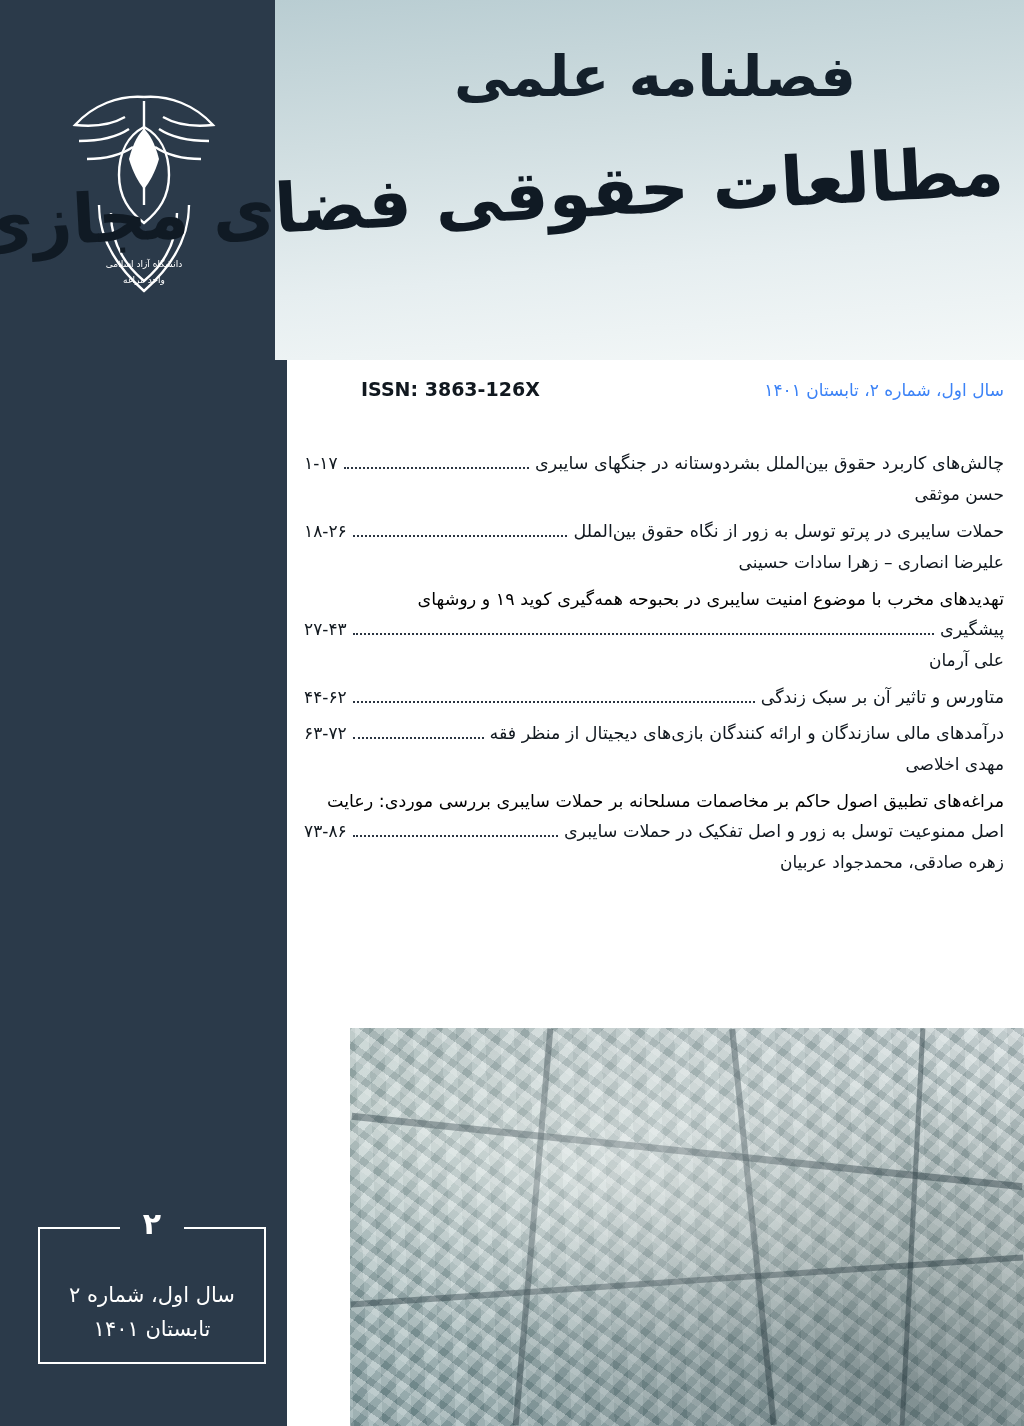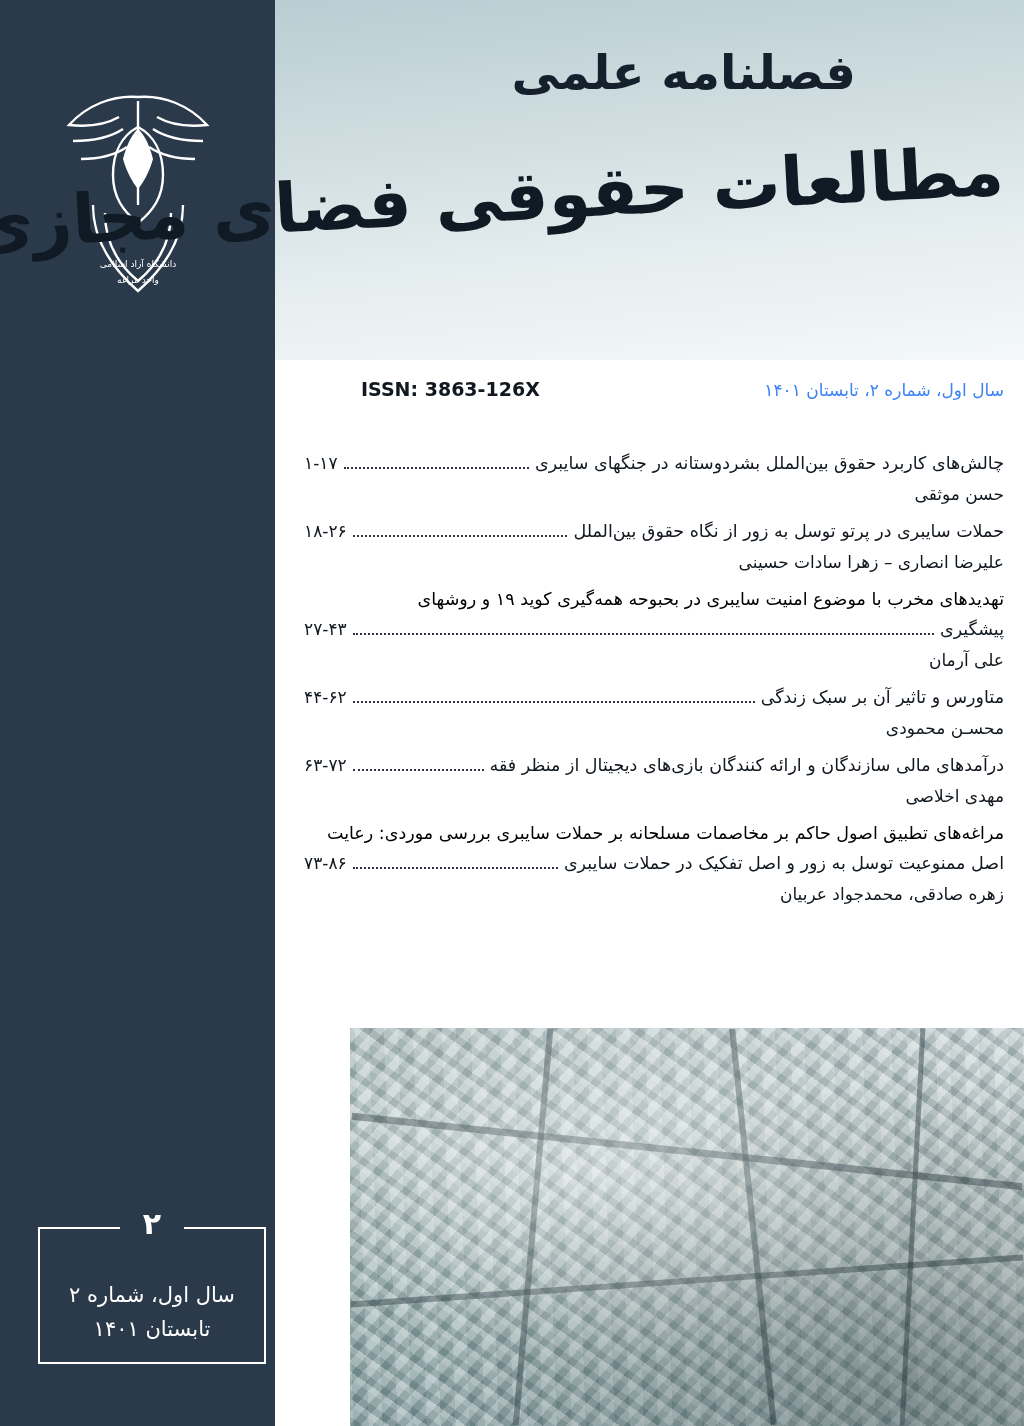--- a/index.html
+++ b/index.html
@@ -17,20 +17,21 @@
   }
 
   
   .spine {
     position: absolute;
     top: 0;
     left: 0;
     width: 275px;
     height: 1426px;
     background: #2b3a4a;
+    padding-left: 12px;
   }
   .spine-logo {
     position: absolute;
     top: 55px;
     left: 50%;
     transform: translateX(-50%);
     width: 170px;
     height: 260px;
   }
   .spine-box {
@@ -79,21 +80,21 @@
     top: 0;
     left: 0;
     width: 749px;
     height: 360px;
     background: linear-gradient(175deg, #b9cdd2 0%, #cfdde0 35%, #e6eef0 70%, #f4f8f8 100%);
   }
   .journal-kind {
     position: absolute;
     top: 44px;
     right: 168px;
-    font-size: 48px;
+    font-size: 56px;
     color: #14202b;
     font-weight: bold;
     letter-spacing: 1px;
     white-space: nowrap;
   }
   .journal-title {
     position: absolute;
     top: 150px;
     right: 20px;
     left: 20px;
@@ -302,21 +303,20 @@
       </div>
 
       <div class="toc-entry">
         <div class="toc-title-row">
           <span class="seg">
             <span class="toc-title">متاورس و تاثیر آن بر سبک زندگی</span>
             <span class="dots"></span>
             <span class="pages">۴۴-۶۲</span>
           </span>
         </div>
-        <div class="toc-author">محسـن محمودی</div>
       </div>
 
       <div class="toc-entry">
         <div class="toc-title-row">
           <span class="seg">
             <span class="toc-title">درآمدهای مالی سازندگان و ارائه کنندگان بازی‌های دیجیتال از منظر فقه</span>
             <span class="dots"></span>
             <span class="pages">۶۳-۷۲</span>
           </span>
         </div>

